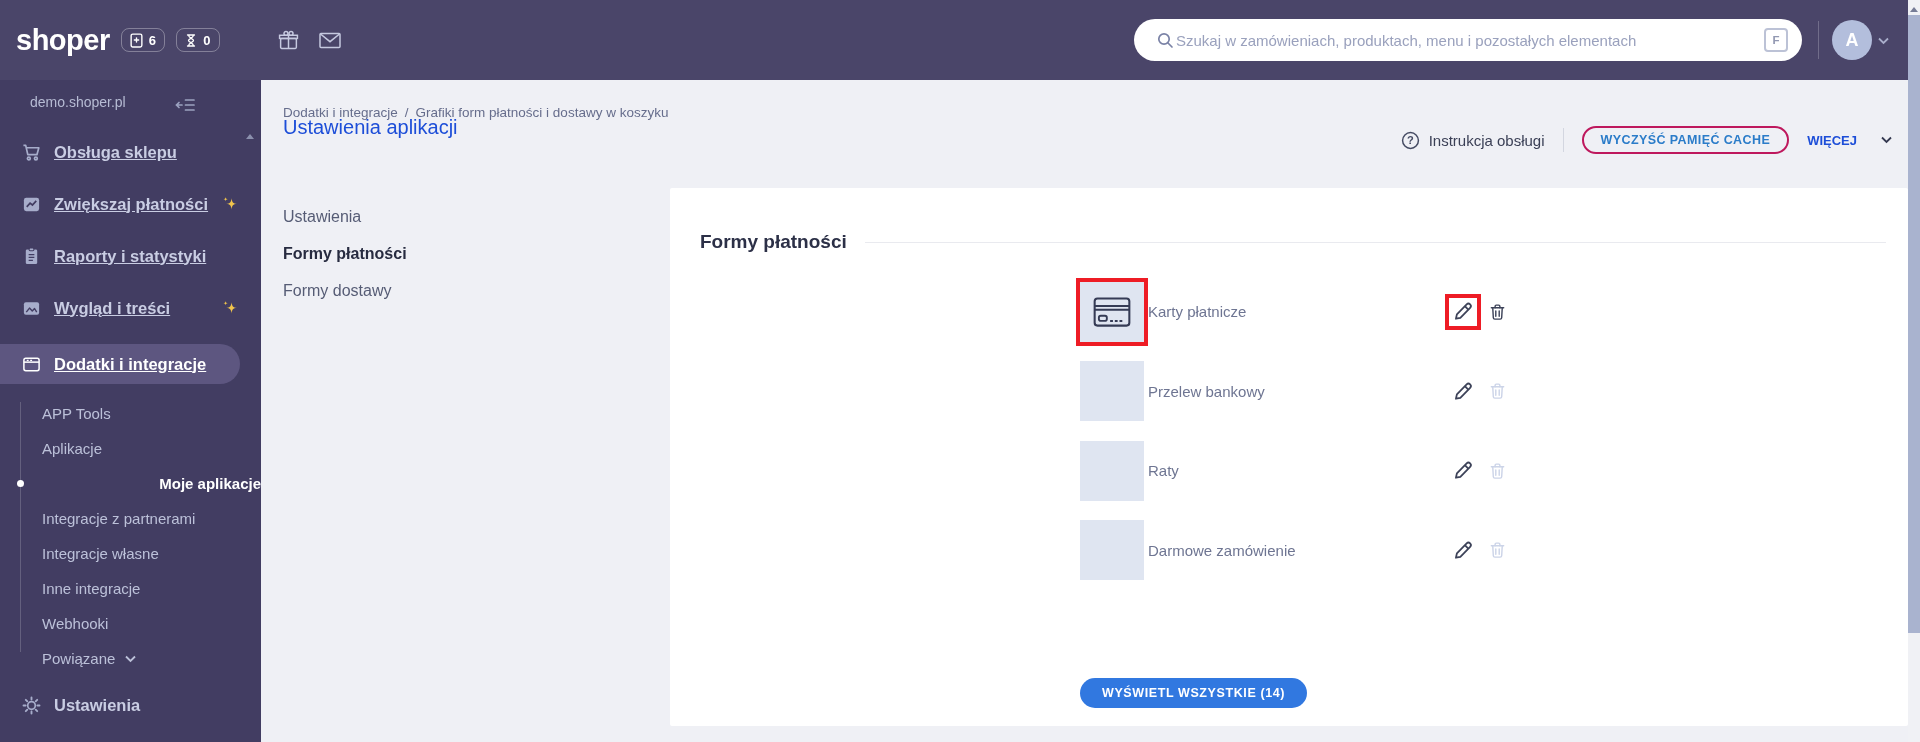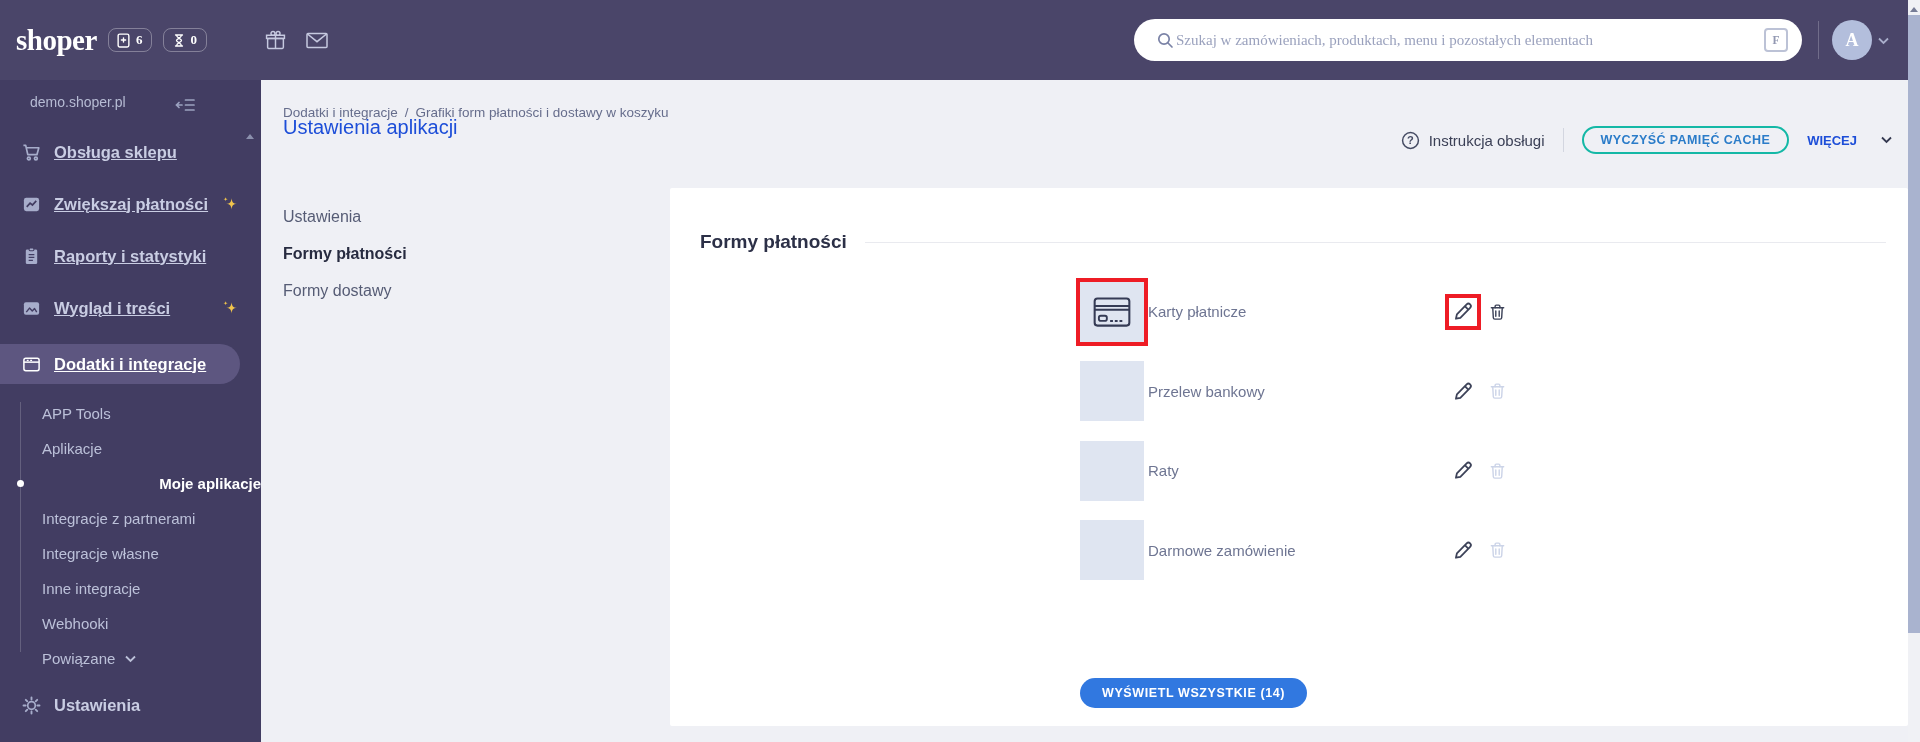--- a/index.html
+++ b/index.html
@@ -3,21 +3,21 @@
 <meta charset="utf-8">
 <style>
   html,body{margin:0;padding:0;}
   body{
     width:1920px;height:742px;position:relative;overflow:hidden;
     font-family:"Liberation Sans","DejaVu Sans",sans-serif;
     background:#eff0f5;-webkit-font-smoothing:antialiased;
   }
   svg{display:block}
   
-  .topbar{position:absolute;left:0;top:0;width:1908px;height:80px;background:#4a4569;display:flex;align-items:center;padding-left:16px;box-sizing:border-box;font-family:Liberation Serif, serif;}
+  .topbar{position:absolute;left:0;top:0;width:1908px;height:80px;background:#4a4569;display:flex;align-items:center;padding-left:16px;box-sizing:border-box;}
   .logo{font-size:29px;font-weight:800;color:#fff;letter-spacing:-.5px;}
   .tb-badge{margin-left:11px;height:24px;min-width:44px;border:1px solid rgba(255,255,255,.32);border-radius:8px;display:flex;align-items:center;justify-content:center;gap:6px;padding:0 8px;box-sizing:border-box;}
   .tb-badge span{color:#fff;font-size:13px;font-weight:600;}
   .tb-icon{margin-left:20px;color:#c6c9e0;cursor:pointer;}
   .tb-icon.gift{margin-left:58px;}
   .search{position:absolute;left:1134px;top:19px;width:668px;height:42px;background:#fff;border-radius:21px;display:flex;align-items:center;}
   .search svg{margin-left:22px;}
   .search input{flex:1;border:none;outline:none;background:transparent;margin-left:0;font-size:15px;color:#3c4258;font-family:inherit;}
   .search input::placeholder{color:#9aa1bd;}
   .kbd-f{margin-right:14px;width:20px;height:20px;border:2px solid #bcc2d6;border-radius:4px;display:flex;align-items:center;justify-content:center;font-size:11.5px;font-weight:700;color:#9298b2;}
@@ -54,21 +54,21 @@
   
   .content{position:absolute;left:261px;top:80px;width:1647px;height:662px;background:#eff0f5;}
   .breadcrumb{position:absolute;left:22px;top:25px;font-size:13.5px;color:#666d8c;}
   .breadcrumb a{color:#666d8c;text-decoration:none;cursor:pointer;}
   .crumb-sep{margin:0 7px;}
   .page-title{position:absolute;left:22px;top:36px;font-size:20px;font-weight:400;color:#1d4ed8;}
   .head-actions{position:absolute;top:46px;right:16px;height:28px;display:flex;align-items:center;}
   .help{display:flex;align-items:center;gap:9px;cursor:pointer;}
   .help-label{font-size:15px;color:#3a3f55;}
   .ha-divider{width:1px;height:24px;background:#d3d6e0;margin:0 18px;}
-  .btn-outline{height:28px;border:2px solid #14b8a6;border-radius:16px;background:transparent;padding:0 17px;font-family:inherit;font-size:12.5px;font-weight:700;letter-spacing:.4px;color:#2b7cc9;cursor:pointer;display:flex;align-items:center;}
+  .btn-outline{height:28px;border:2px solid #be185d;border-radius:16px;background:transparent;padding:0 17px;font-family:inherit;font-size:12.5px;font-weight:700;letter-spacing:.4px;color:#2b7cc9;cursor:pointer;display:flex;align-items:center;}
   .more{margin-left:18px;display:flex;align-items:center;gap:24px;font-size:13px;font-weight:700;color:#1d4ed8;cursor:pointer;}
   .more svg{color:#343950;}
   .subnav{position:absolute;left:22px;top:127px;width:220px;}
   .subnav-item{font-size:16px;color:#565c75;margin-bottom:17px;line-height:20px;cursor:pointer;}
   .subnav-item.active{color:#272b40;font-weight:700;}
   
   .card{position:absolute;left:409px;top:108px;width:1238px;height:538px;background:#fff;border-radius:2px;}
   .card-head{position:absolute;left:30px;right:22px;top:44px;display:flex;align-items:center;}
   .card-title{font-size:19px;font-weight:700;color:#2c3047;line-height:20px;}
   .rule{flex:1;height:1px;background:#e9eaef;margin-left:18px;}

